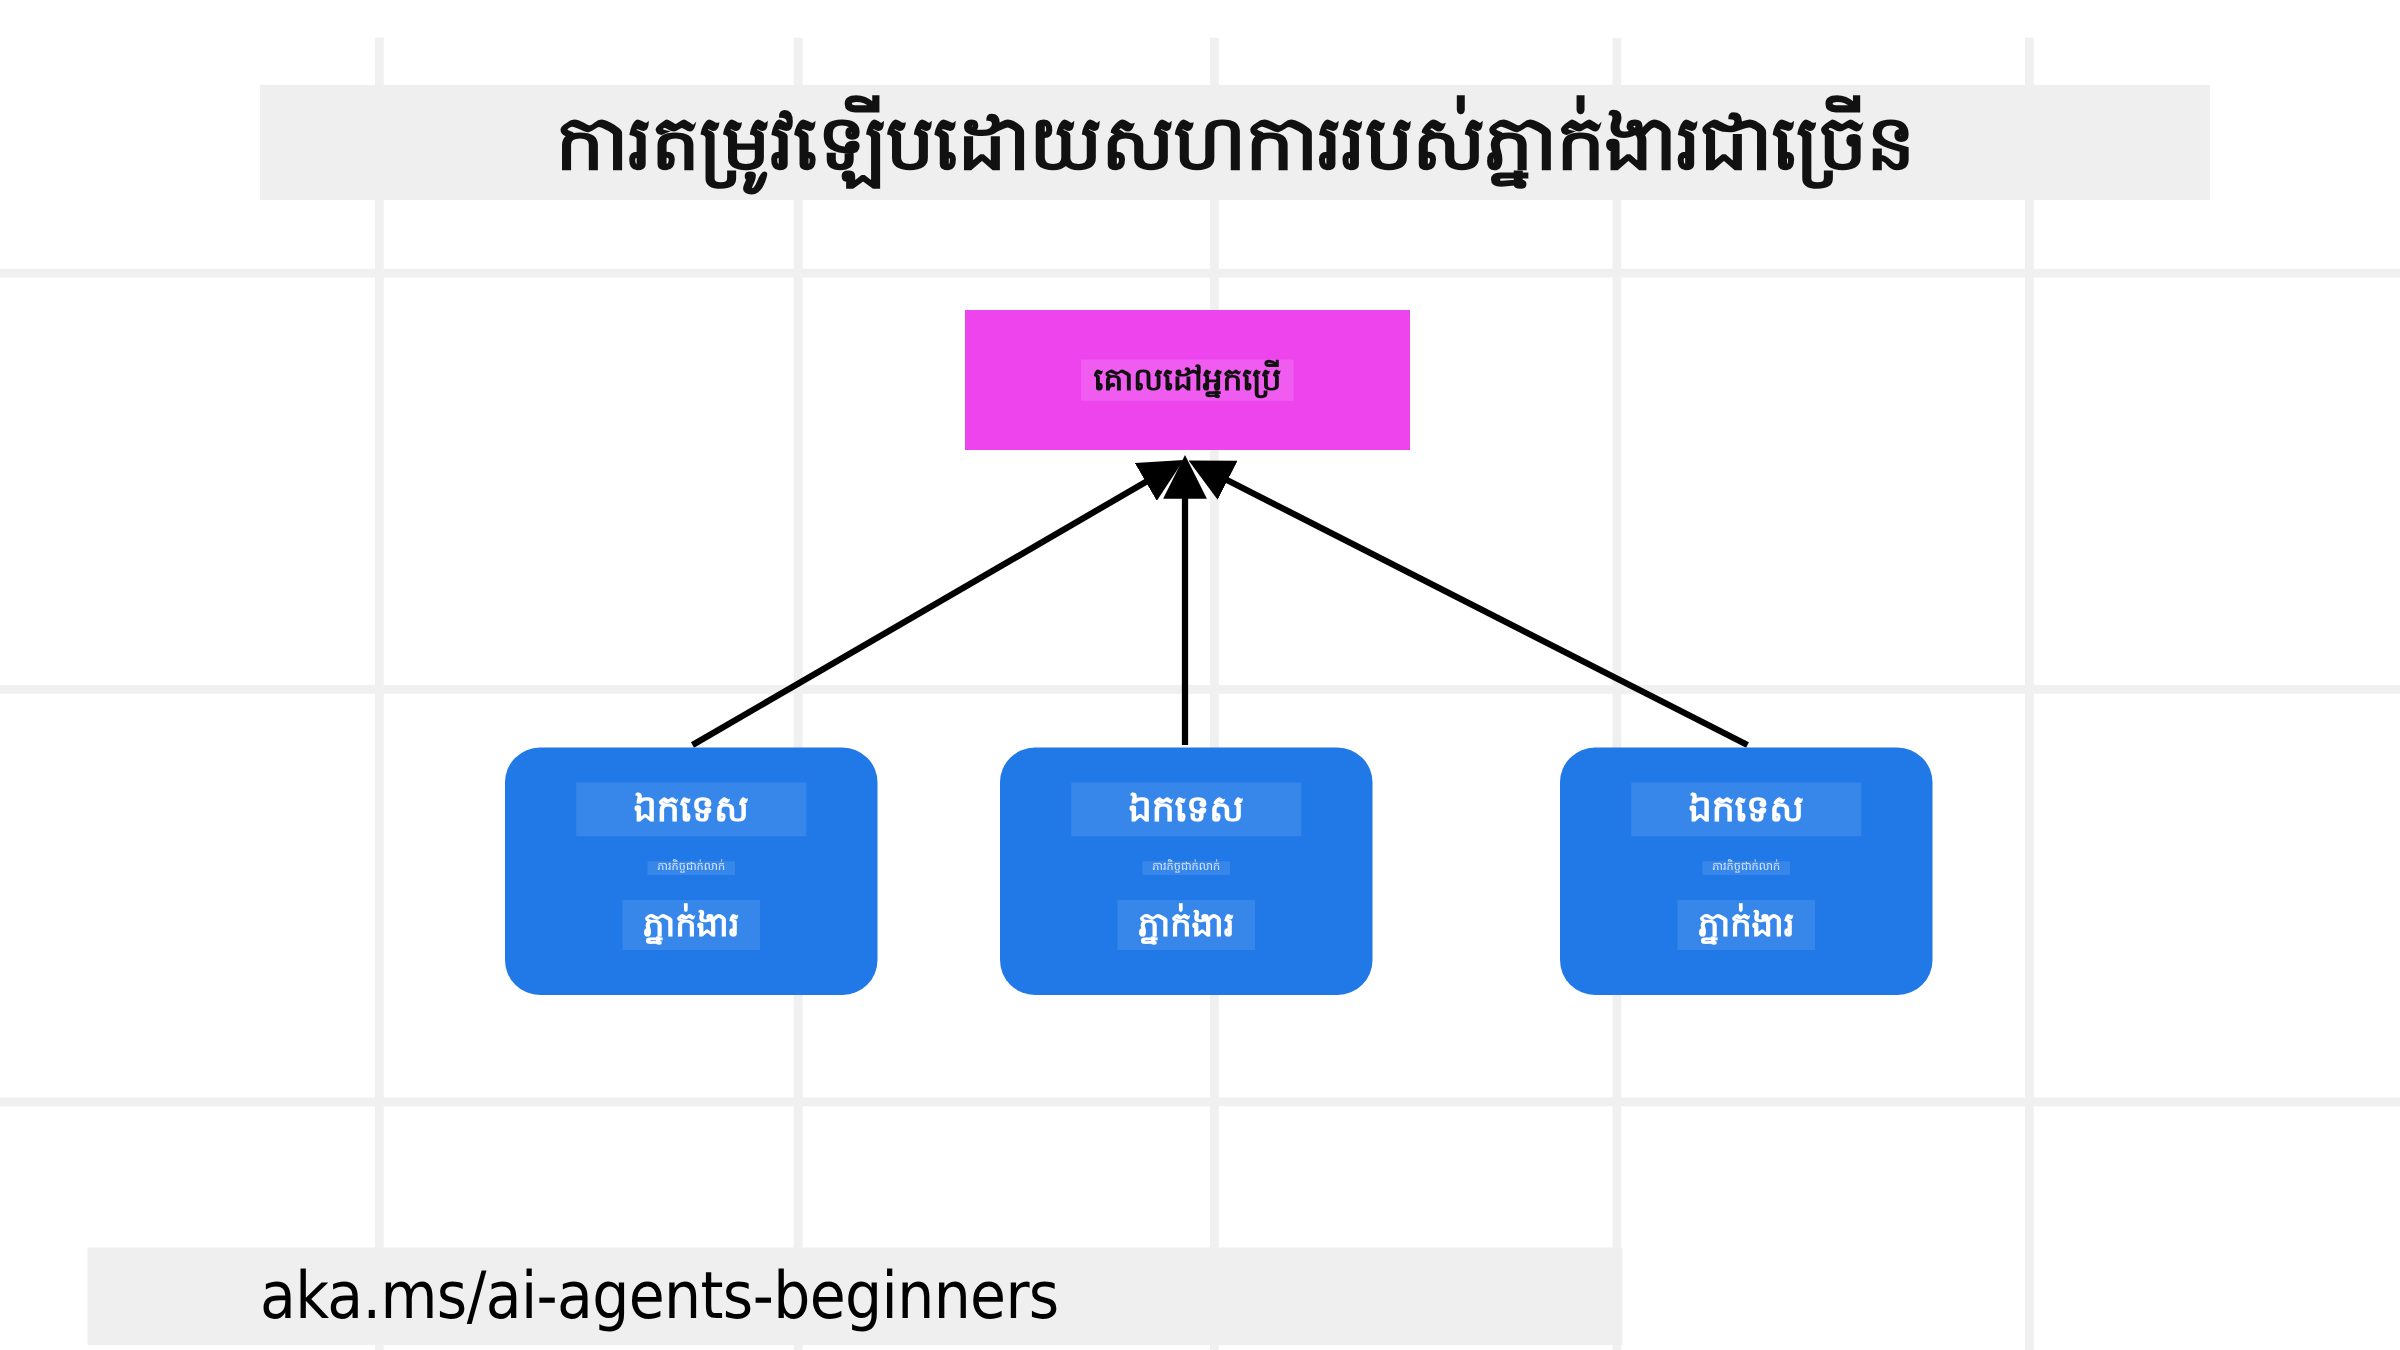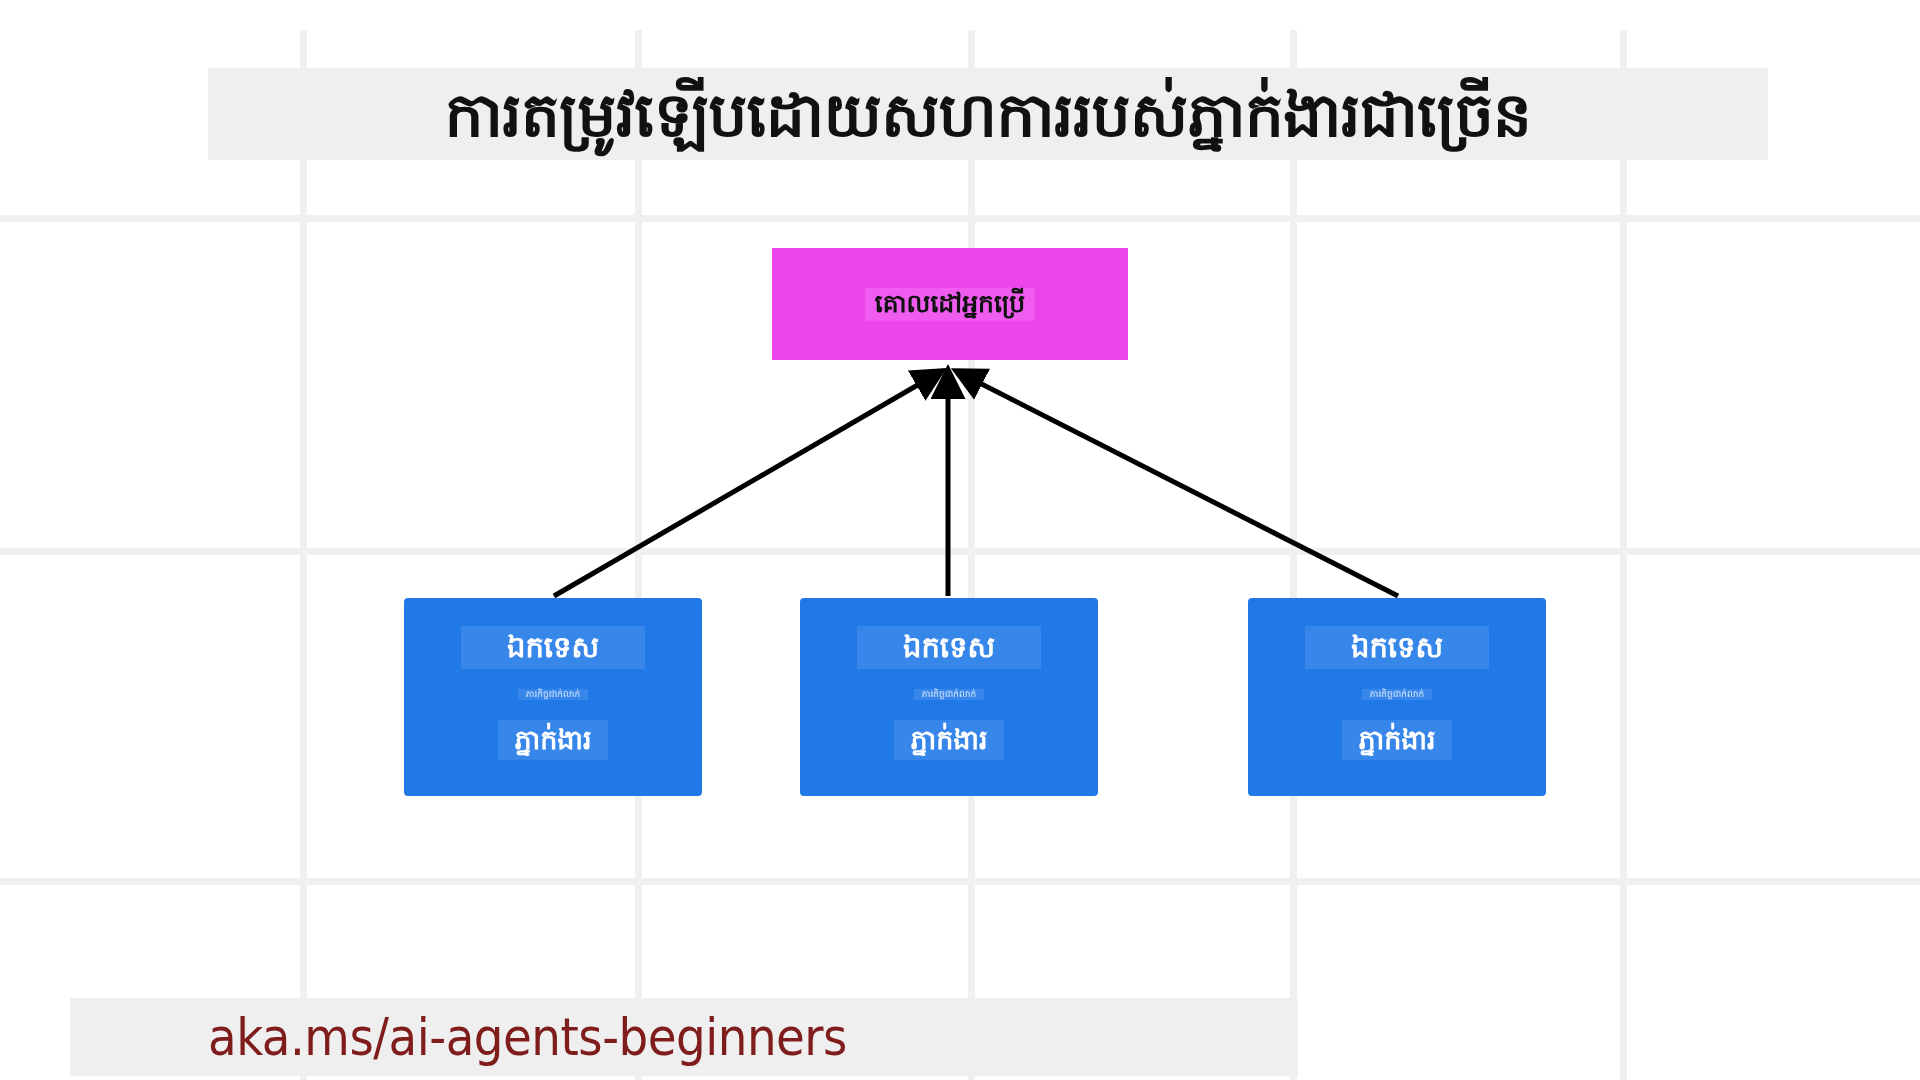--- a/index.html
+++ b/index.html
@@ -103,21 +103,21 @@
     pointer-events: none;
   }
 
   
   .agent-node {
     position: absolute;
     top: 568px;
     width: 298px;
     height: 198px;
     background: #2179e8;
-    border-radius: 4px;
+    border-radius: 28px;
     display: flex;
     flex-direction: column;
     align-items: center;
     justify-content: flex-start;
     padding-top: 28px;
   }
   .agent-node.n1 { left: 404px; }
   .agent-node.n2 { left: 800px; }
   .agent-node.n3 { left: 1248px; }
 
@@ -178,21 +178,21 @@
   .footer-text {
     position: absolute;
     left: 208px;
     top: 968px;
     height: 78px;
     display: flex;
     align-items: center;
     font-family: "DejaVu Sans Condensed", "DejaVu Sans", "Liberation Sans", sans-serif;
     font-size: 52px;
     font-weight: 400;
-    color: #7f1d1d;
+    color: #000000;
     white-space: nowrap;
     letter-spacing: -0.5px;
   }
 </style>
 </head>
 <body>
 
 <div id="slide">
 
   <div class="grid-layer">

